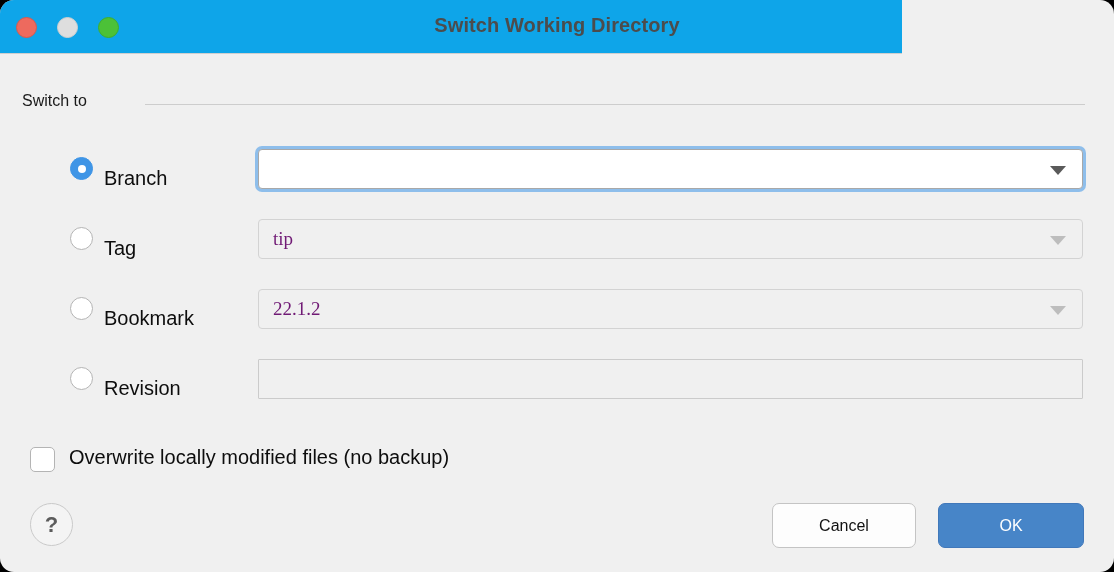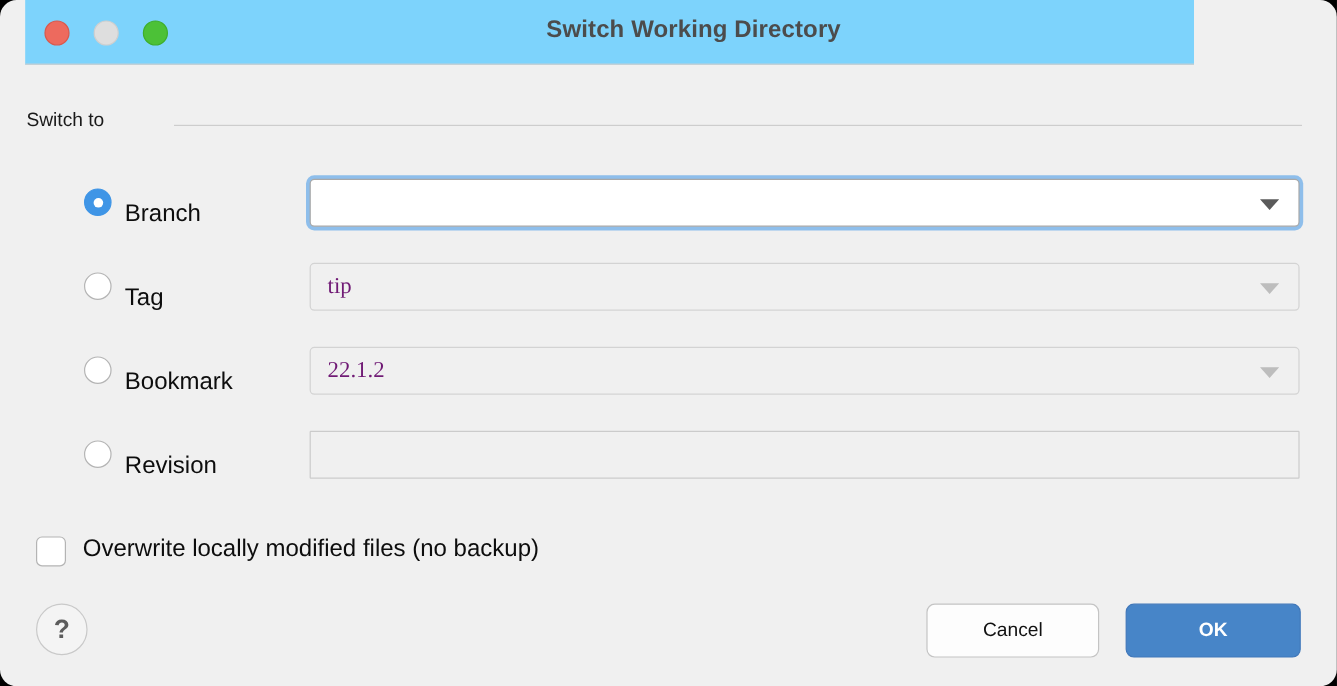--- a/index.html
+++ b/index.html
@@ -24,26 +24,25 @@
     border-radius: 14px;
     overflow: hidden;
     box-sizing: border-box;
   }
 
   
   .titlebar {
     position: absolute;
     left: 0;
     top: 0;
-    width: 974px;
+    width: 902px;
     height: 54px;
-    background: #7dd3fc;
+    background: #0ea5e9;
     border-bottom: 1px solid #cfcfcf;
     box-sizing: border-box;
-    margin-left: 21px;
   }
   .traffic {
     position: absolute;
     top: 17px;
     width: 21px;
     height: 21px;
     border-radius: 50%;
     box-sizing: border-box;
   }
   .traffic-close  { left: 16px;  background: #ed6a5e; border: 1px solid #d9584d; }
@@ -238,21 +237,20 @@
     color: #111111;
     line-height: 43px;
   }
   .btn-ok {
     left: 938px;
     width: 146px;
     background: #4785c8;
     border: 1px solid #4178ba;
     color: #ffffff;
     line-height: 43px;
-    font-weight: bold;
   }
 </style>
 </head>
 <body>
 
 <div class="window">
 
   <div class="titlebar">
     <div class="traffic traffic-close"></div>
     <div class="traffic traffic-min"></div>

